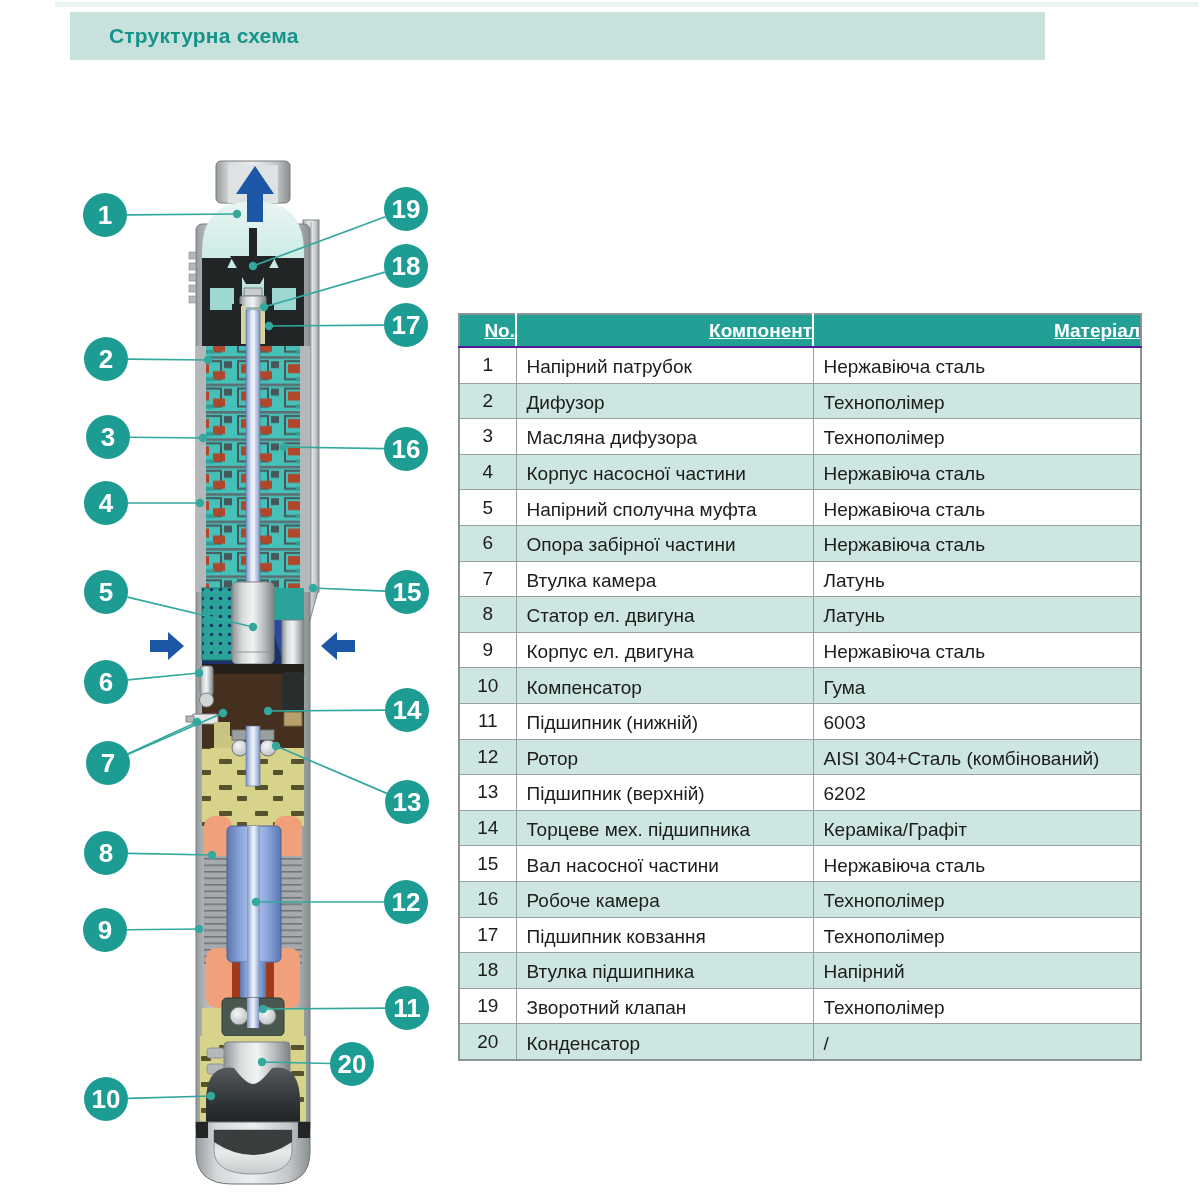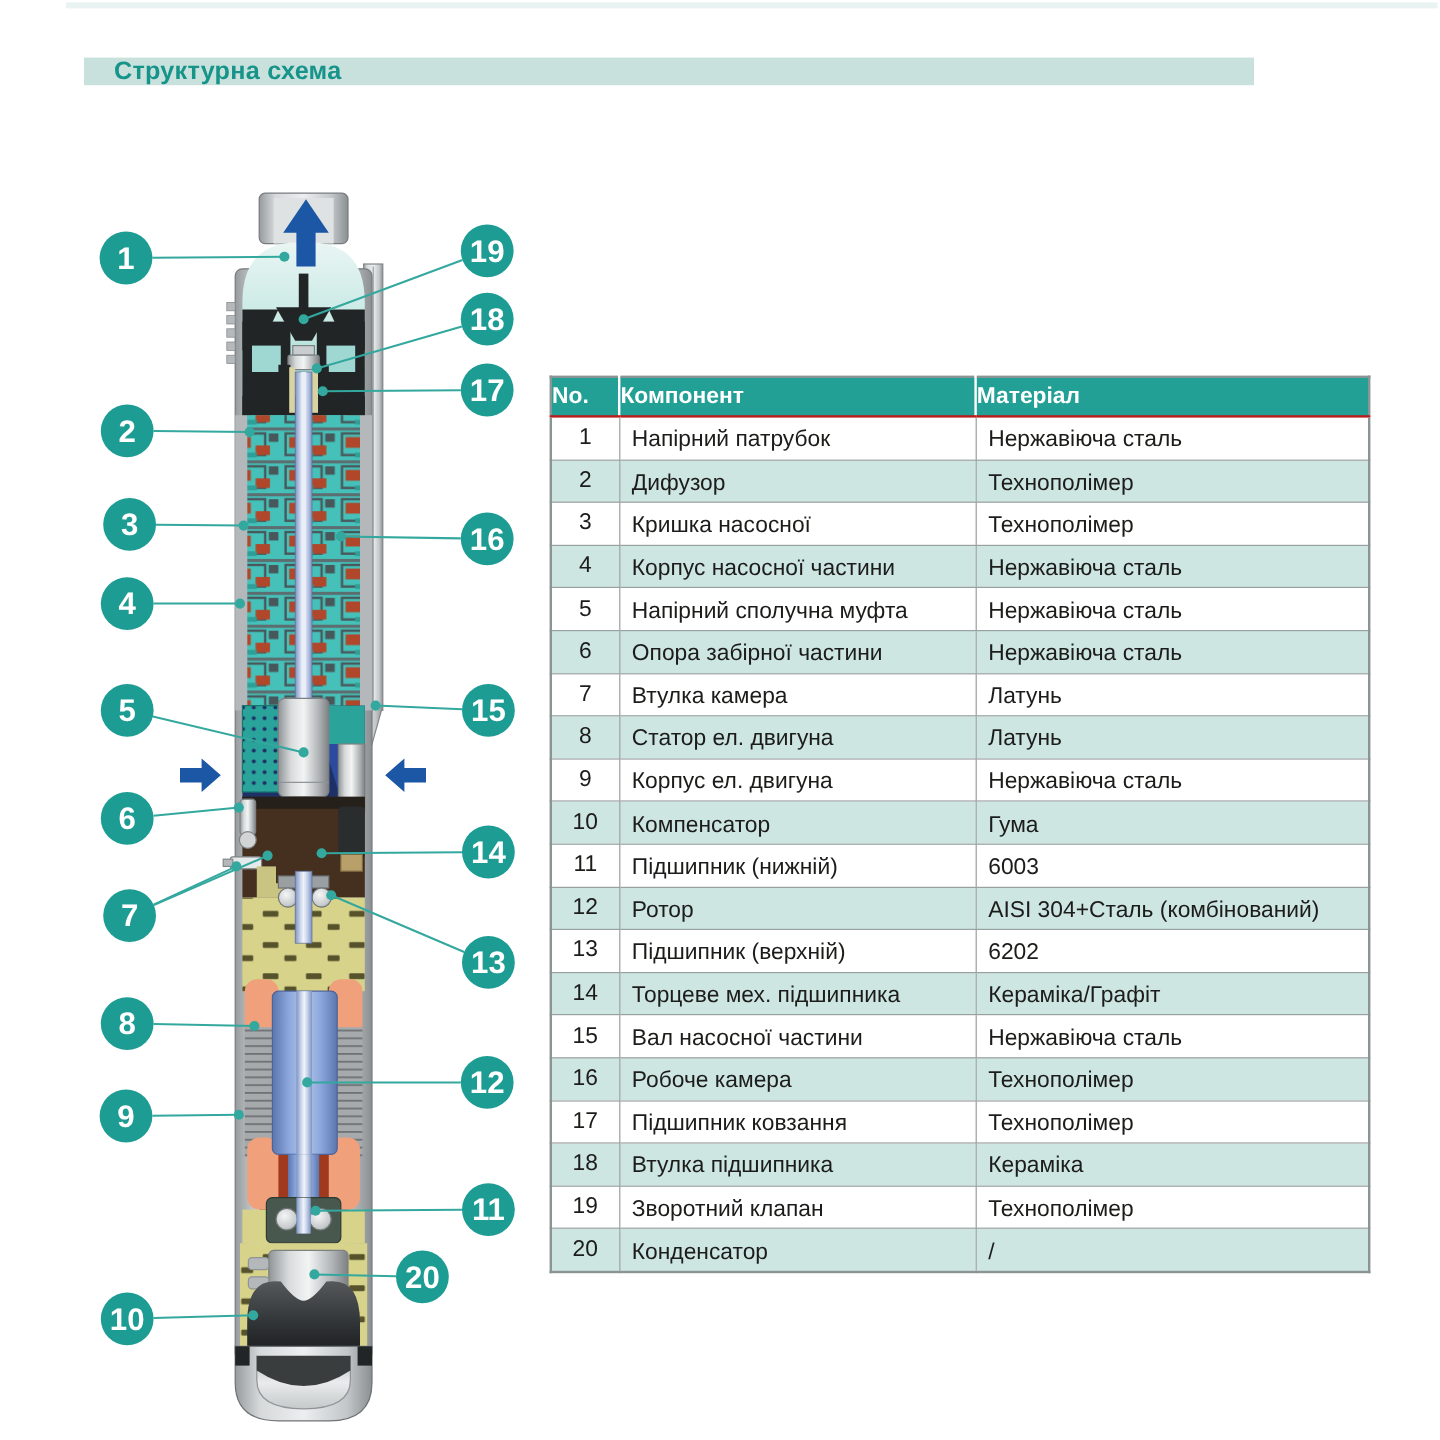--- a/index.html
+++ b/index.html
@@ -2,38 +2,38 @@
 <html><head>
 <meta charset="utf-8">
 <style>
   html,body{margin:0;padding:0;}
   body{
     width:1200px;height:1200px;position:relative;background:#ffffff;
     font-family:"Liberation Sans", sans-serif;overflow:hidden;
   }
   .top-strip{position:absolute;left:55px;top:2px;width:1143px;height:5px;background:#e9f3f1;}
   .title-band{
-    position:absolute;left:70px;top:12px;width:975px;height:23px;background:#c8e1dd;
-    display:flex;align-items:center;box-sizing:border-box;padding-left:25px;margin-top:36px;
+    position:absolute;left:70px;top:12px;width:975px;height:48px;background:#c8e1dd;
+    display:flex;align-items:center;box-sizing:border-box;padding-left:39px;
   }
   .title-band h1{margin:0;font-size:21px;font-weight:bold;color:#17948a;letter-spacing:.2px;}
   #diagram-layer{position:absolute;left:0;top:0;width:1200px;height:1200px;}
   svg.diagram{position:absolute;left:0;top:0;}
   .callout{
     position:absolute;width:44px;height:44px;border-radius:50%;
     background:#1d9c93;color:#ffffff;display:flex;align-items:center;justify-content:center;
     font-size:26px;font-weight:bold;line-height:1;user-select:none;
   }
   table.parts-table{
     position:absolute;left:458px;top:313px;border-collapse:collapse;table-layout:fixed;
     border:2px solid #8b9494;background:#ffffff;
   }
   .parts-table th{
     background:#23a096;color:#ffffff;font-weight:bold;font-size:19px;height:31px;
-    border-right:2px solid #ffffff;border-bottom:2px solid #b91c1c;padding:0;text-align:left;
+    border-right:2px solid #ffffff;border-bottom:2px solid #4c1d95;padding:0;text-align:right;text-decoration:underline;
   }
   .parts-table th:last-child{border-right:none;}
   .parts-table td{
     border:1px solid #98a0a0;height:30.6px;font-size:19px;color:#1c1c1a;
     padding:4px 4px 0 10px;white-space:nowrap;overflow:hidden;
   }
   .parts-table td.no{text-align:center;padding:0;}
   .parts-table tbody tr:nth-child(even){background:#cde6e2;}
 </style>
 </head>
@@ -343,21 +343,21 @@
         <td>Напірний патрубок</td>
         <td>Нержавіюча сталь</td>
       </tr>
       <tr>
         <td class="no">2</td>
         <td>Дифузор</td>
         <td>Технополімер</td>
       </tr>
       <tr>
         <td class="no">3</td>
-        <td>Кришка насосної</td>
+        <td>Масляна дифузора</td>
         <td>Технополімер</td>
       </tr>
       <tr>
         <td class="no">4</td>
         <td>Корпус насосної частини</td>
         <td>Нержавіюча сталь</td>
       </tr>
       <tr>
         <td class="no">5</td>
         <td>Напірний сполучна муфта</td>
@@ -419,21 +419,21 @@
         <td>Технополімер</td>
       </tr>
       <tr>
         <td class="no">17</td>
         <td>Підшипник ковзання</td>
         <td>Технополімер</td>
       </tr>
       <tr>
         <td class="no">18</td>
         <td>Втулка підшипника</td>
-        <td>Кераміка</td>
+        <td>Напірний</td>
       </tr>
       <tr>
         <td class="no">19</td>
         <td>Зворотний клапан</td>
         <td>Технополімер</td>
       </tr>
       <tr>
         <td class="no">20</td>
         <td>Конденсатор</td>
         <td>/</td>

